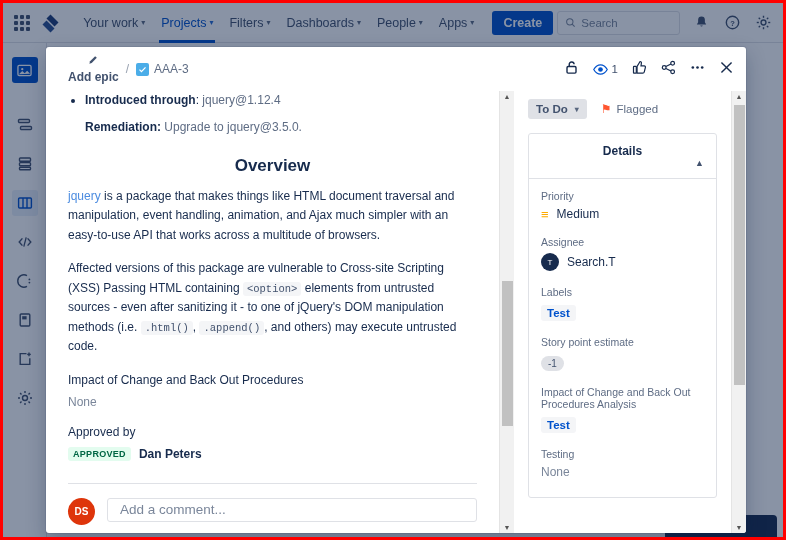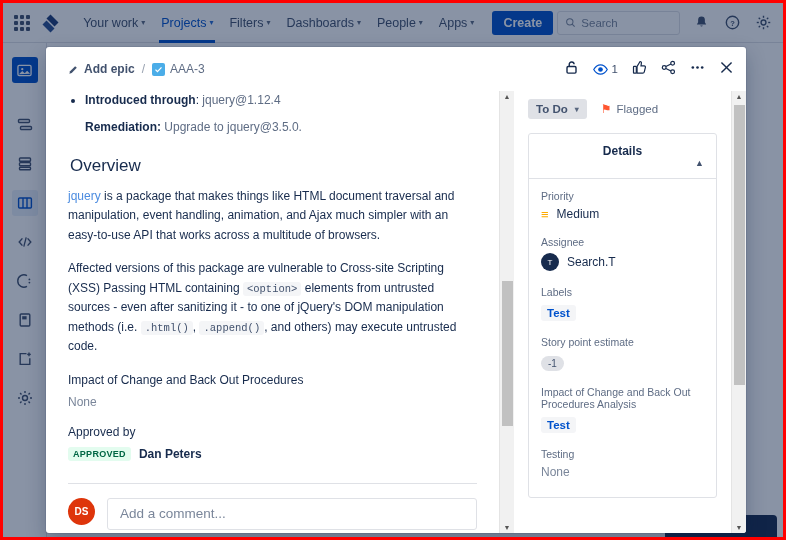--- a/index.html
+++ b/index.html
@@ -80,21 +80,21 @@
   .modal {
     position:absolute; left:43px; top:44px; width:700px; height:486px;
     background:#fff; border-radius:3px;
     box-shadow:0 0 0 1px rgba(9,30,66,.08), 0 8px 20px rgba(9,30,66,.28);
     display:flex; flex-direction:column; overflow:hidden;
   }
   .modal-head {
     height:44px; display:flex; align-items:center; padding:0 12px 0 22px; flex:0 0 auto;
   }
   .breadcrumbs { display:flex; align-items:center; gap:7px; font-size:12px; }
-  .bc-epic { display:flex; align-items:center; gap:5px; color:#42526e; font-weight:bold; }
+  .bc-epic { display:flex; align-items:center; gap:5px; color:#42526e; font-weight:bold;flex-direction:column; }
   .bc-sep { color:#97a0af; }
   .bc-key { display:flex; align-items:center; gap:5px; color:#5e6c84; }
   .task-chk { width:13px; height:13px; background:#4bade8; border-radius:2px;
     display:flex; align-items:center; justify-content:center; }
   .head-actions { margin-left:auto; display:flex; align-items:center; gap:14px; color:#42526e; }
   .watch-group { display:flex; align-items:center; gap:4px; font-size:11.5px; color:#42526e; }
 
   .modal-body { flex:1 1 auto; display:flex; min-height:0; }
 
   
@@ -108,21 +108,21 @@
     justify-content:space-between; padding:2px 0;
   }
   .sb-arrow { font-size:7px; color:#555; line-height:1; }
   .sb-thumb { position:absolute; left:2px; width:11px; background:#c1c1c1; border-radius:0; }
 
   ul.bullets { margin:0 0 0 0; padding-left:17px; }
   ul.bullets li { font-size:12px; color:#172b4d; line-height:1.5; }
   .b-strong { font-weight:bold; color:#172b4d; }
   .b-val { color:#5e6c84; }
   .remediation { margin:11px 0 0 17px; font-size:12px; color:#5e6c84; }
-  h2.section { font-size:17px; color:#172b4d; font-weight:400; margin:22px 2px 11px; }
+  h2.section { font-size:17px; color:#172b4d; font-weight:700; margin:22px 2px 11px;text-align:center; }
   p.para { font-size:12px; color:#172b4d; line-height:1.62; margin:0 0 14px; }
   a.lnk { color:#4c8ce0; text-decoration:none; }
   code.inline {
     font-family:"Liberation Mono", monospace; font-size:10.5px;
     background:#f4f5f7; color:#42526e; padding:1px 4px; border-radius:3px;
   }
   .field-label { font-size:12px; color:#172b4d; font-weight:500; margin:16px 0 8px; }
   .field-none { font-size:12px; color:#7a869a; margin:0; }
   .approved-row { display:flex; align-items:center; gap:8px; margin-top:8px; }
   .badge-approved {
@@ -132,21 +132,21 @@
   .approver { font-size:12px; font-weight:bold; color:#172b4d; }
 
   .comment-area { border-top:1px solid #dfe1e6; margin-top:22px; padding-top:14px; padding-bottom:6px; }
   .comment-row { display:flex; align-items:flex-start; gap:12px; }
   .avatar-ds {
     width:27px; height:27px; border-radius:50%; background:#de350b; color:#fff;
     font-size:10px; font-weight:bold; display:flex; align-items:center; justify-content:center;
     flex:0 0 27px;
   }
   .comment-input {
-    flex:1 1 auto; height:32px; border:1px solid #dfe1e6; border-radius:3px;
+    flex:1 1 auto; height:24px; border:1px solid #dfe1e6; border-radius:3px;
     background:#fff; display:flex; align-items:center; padding:0 12px;
     font-size:13.5px; color:#7a869a;
   }
 
   
   .right-col { flex:1 1 auto; display:flex; position:relative; }
   .right-scroll { flex:1 1 auto; padding:8px 14px 0 14px; overflow:hidden; }
   .status-row { display:flex; align-items:center; gap:14px; margin-bottom:14px; }
   .status-pill {
     background:#dfe1e6; color:#42526e; font-size:11.5px; font-weight:bold;

